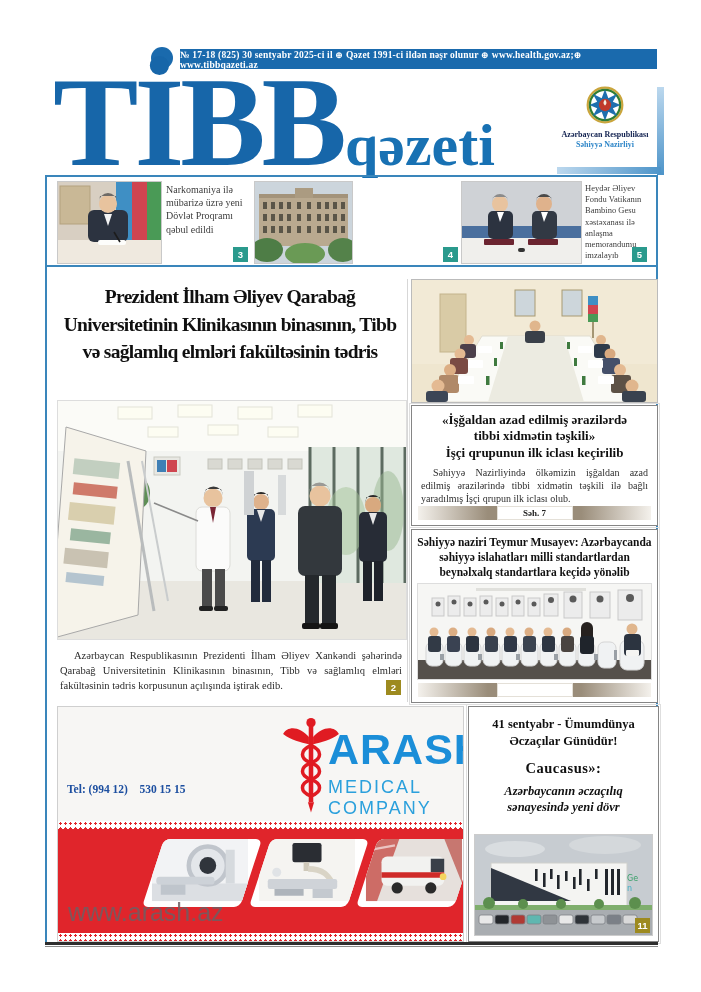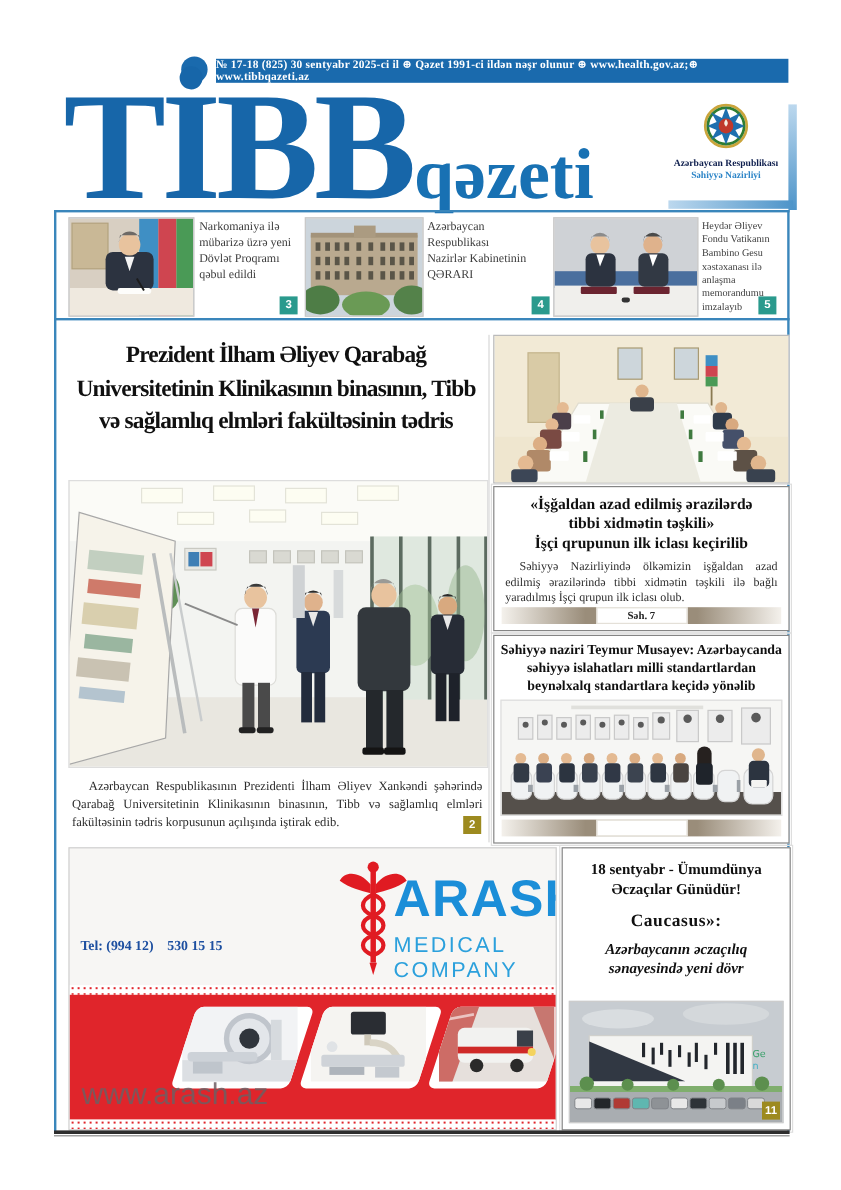--- a/index.html
+++ b/index.html
@@ -192,23 +192,20 @@
           <rect x="70" y="44" width="4" height="7"></rect>
           <rect x="78" y="44" width="4" height="7"></rect>
           <rect x="86" y="44" width="4" height="7"></rect>
       </g>
       <ellipse cx="12" cy="68" rx="16" ry="12" fill="#4e7d46"></ellipse>
       <ellipse cx="50" cy="72" rx="20" ry="11" fill="#6a9a55"></ellipse>
       <ellipse cx="88" cy="68" rx="15" ry="12" fill="#54824a"></ellipse>
     </svg>
   </div>
 
-  <div class="abs ttext" style="left:356px;width:85px">
-    <span>Azərbaycan Respublikası Nazirlər Kabinetinin QƏRARI</span>
-  </div>
   <div class="abs badge teal" style="left:443px;top:247px">
     <span>4</span>
   </div>
 
   <div class="abs tphoto" style="left:461px;width:119px">
     <svg width="119" height="81" viewBox="0 0 119 81">
       <rect width="119" height="81" fill="#cfd2d6"></rect>
       <rect y="44" width="119" height="14" fill="#4a6f9e"></rect>
       <rect y="56" width="119" height="25" fill="#f0efec"></rect>
       <circle cx="38" cy="22" r="8" fill="#e8c39e"></circle>
@@ -551,21 +548,21 @@
           </svg>
         </div>
       </div>
       <div class="ad-url">www.arash.az</div>
     </div>
     <div class="dots" style="top:226px"></div>
   </div>
 
   <div class="abs pharma-box">
     <div class="pharma-day">
-      <div>18 sentyabr - Ümumdünya</div>
+      <div>41 sentyabr - Ümumdünya</div>
       <div>Əczaçılar Günüdür!</div>
     </div>
     <div class="pharma-brand">
       <div>Caucasus»:</div>
     </div>
     <div class="pharma-sub">
       <div>Azərbaycanın əczaçılıq</div>
       <div>sənayesində yeni dövr</div>
     </div>
     <div class="pharma-photo">

